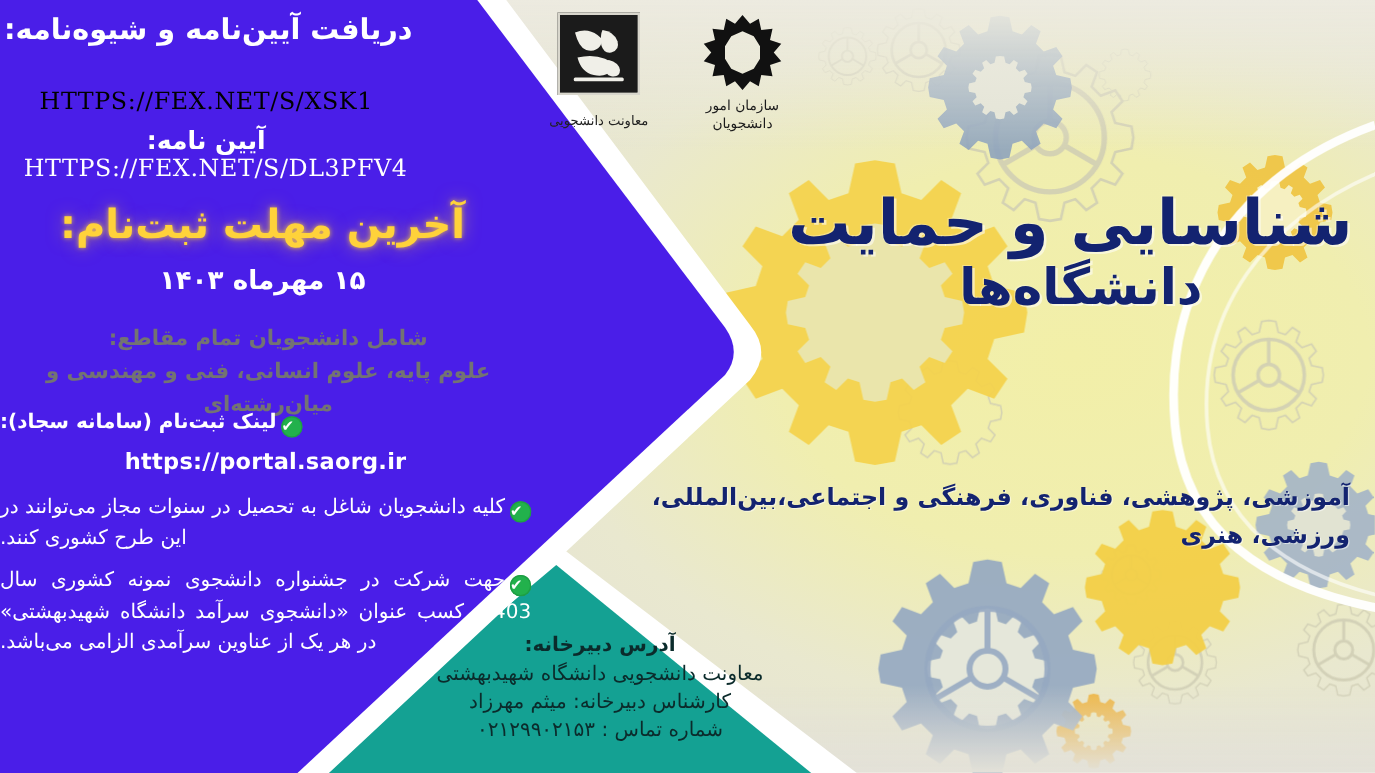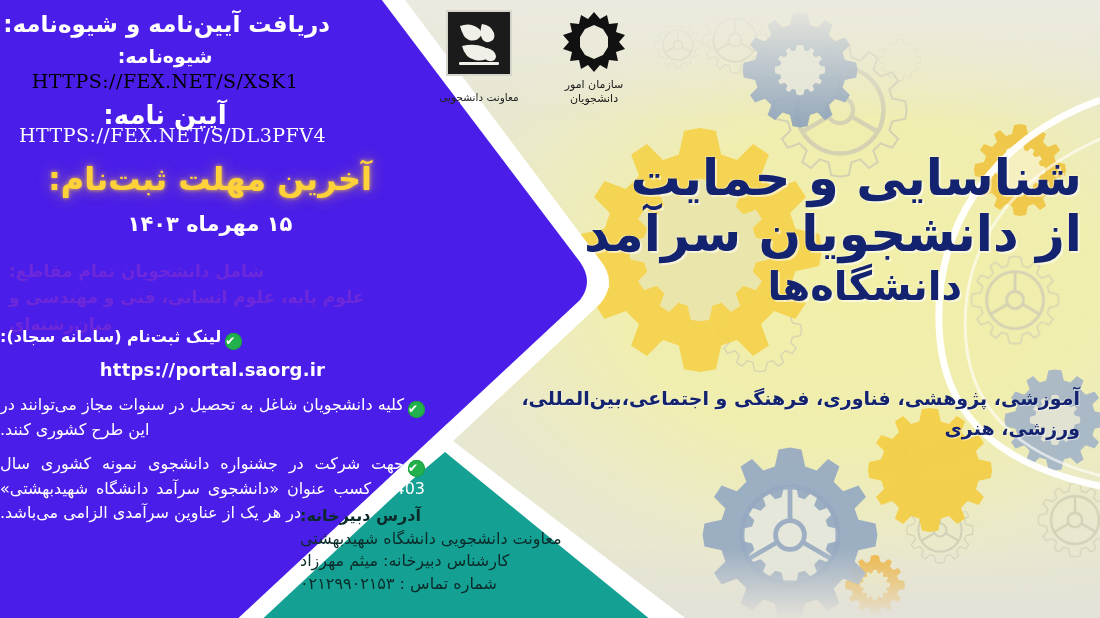--- a/index.html
+++ b/index.html
@@ -53,42 +53,42 @@
     left:0;top:45px;width:330px;
     color:#ffffff;font-weight:bold;font-size:19px;text-align:center;
   }
   .lp-url{
     left:0;top:70px;width:330px;
     color:#000000;font-size:19px;text-align:center;
     font-family:"DejaVu Serif","Liberation Serif",serif;letter-spacing:.5px;
   }
   .lp-sub2{
     left:0;top:100px;width:330px;
-    color:#ffffff;font-weight:bold;font-size:26px;text-align:center;
+    color:#ffffff;font-weight:bold;font-size:20px;text-align:center;
   }
   .lp-url2{
     left:0;top:124px;width:345px;
     color:#ffffff;font-size:19px;text-align:center;
     font-family:"DejaVu Serif","Liberation Serif",serif;letter-spacing:.5px;
   }
 
   .deadline{
     left:0;top:160px;width:420px;text-align:center;
     color:#ffd23a;font-weight:bold;font-size:32px;
     text-shadow:0 0 14px rgba(255,210,58,.55),0 0 4px rgba(255,210,58,.8);
   }
   .deadline-date{
     left:0;top:212px;width:420px;text-align:center;
     color:#ffffff;font-weight:bold;font-size:21px;
   }
 
   .scope{
     left:0;top:258px;width:420px;padding-left:9px;
-    color:#6d28d9;font-weight:bold;font-size:17px;line-height:1.55;
-    text-align:left;
+    color:#737373;font-weight:bold;font-size:17px;line-height:1.55;
+    text-align:center;
   }
 
   .bullets{
     left:0;top:325px;width:425px;padding-left:0;
     color:#ffffff;font-size:16px;line-height:1.5;
   }
   .bullet{display:block;margin-bottom:6px;text-align:justify;text-align-last:left;}
   .tick{
     display:inline-block;width:17px;height:17px;border-radius:50%;
     background:#22b14c;color:#ffffff;font-size:12px;line-height:17px;
@@ -98,21 +98,21 @@
   .bullet .lbl{font-weight:bold;}
   .portal{
     display:block;text-align:center;font-weight:bold;font-size:18px;
     font-family:"DejaVu Sans","Liberation Sans",sans-serif;margin:1px 0 10px 0;
     color:#ffffff;letter-spacing:.2px;
   }
 
   
   .teal-text{
     position:absolute;left:300px;top:505px;width:360px;
-    color:#0b2b2b;direction:rtl;text-align:left;font-size:16px;line-height:1.42;
+    color:#0b2b2b;direction:rtl;text-align:center;font-size:16px;line-height:1.42;
   }
   .teal-text .t-h{font-weight:bold;}
   .teal-phone{font-family:"DejaVu Sans","Liberation Sans",sans-serif;letter-spacing:.5px;}
 
   
   .title{
     position:absolute;right:18px;top:150px;width:560px;
     direction:rtl;text-align:right;
     color:#132370;font-weight:bold;
     text-shadow:2px 2px 0 rgba(255,255,255,.55), -1px -1px 0 rgba(255,255,255,.3);
@@ -327,21 +327,20 @@
       </svg>
       <div class="cap">
         <div>سازمان امور</div>
         <div>دانشجویان</div>
       </div>
     </div>
   </div>
 
   <div class="block lp-head">دریافت آیین‌نامه و شیوه‌نامه:</div>
 
-  <div class="block lp-sub">شیوه‌نامه:</div>
   <div class="block lp-url">HTTPS://FEX.NET/S/XSK1</div>
 
   <div class="block lp-sub2">آیین نامه:</div>
   <div class="block lp-url2">HTTPS://FEX.NET/S/DL3PFV4</div>
 
   <div class="block deadline">آخرین مهلت ثبت‌نام:</div>
   <div class="block deadline-date">۱۵ مهرماه ۱۴۰۳</div>
 
   <div class="block scope">
     <div>شامل دانشجویان تمام مقاطع:</div>
@@ -366,21 +365,20 @@
 
   <div class="teal-text">
     <div class="t-h">آدرس دبیرخانه:</div>
     <div>معاونت دانشجویی دانشگاه شهیدبهشتی</div>
     <div>کارشناس دبیرخانه: میثم مهرزاد</div>
     <div class="teal-phone">شماره تماس : ۰۲۱۲۹۹۰۲۱۵۳</div>
   </div>
 
   <div class="title">
     <div class="l1">شناسایی و حمایت</div>
-    <div class="l2">از دانشجویان سرآمد</div>
     <div class="l3">دانشگاه‌ها</div>
   </div>
 
   <div class="fields">
     <div class="f-b">آموزشی، پژوهشی، فناوری، فرهنگی و اجتماعی،بین‌المللی، ورزشی، هنری</div>
   </div>
 
 </div>
 
 </body></html>

